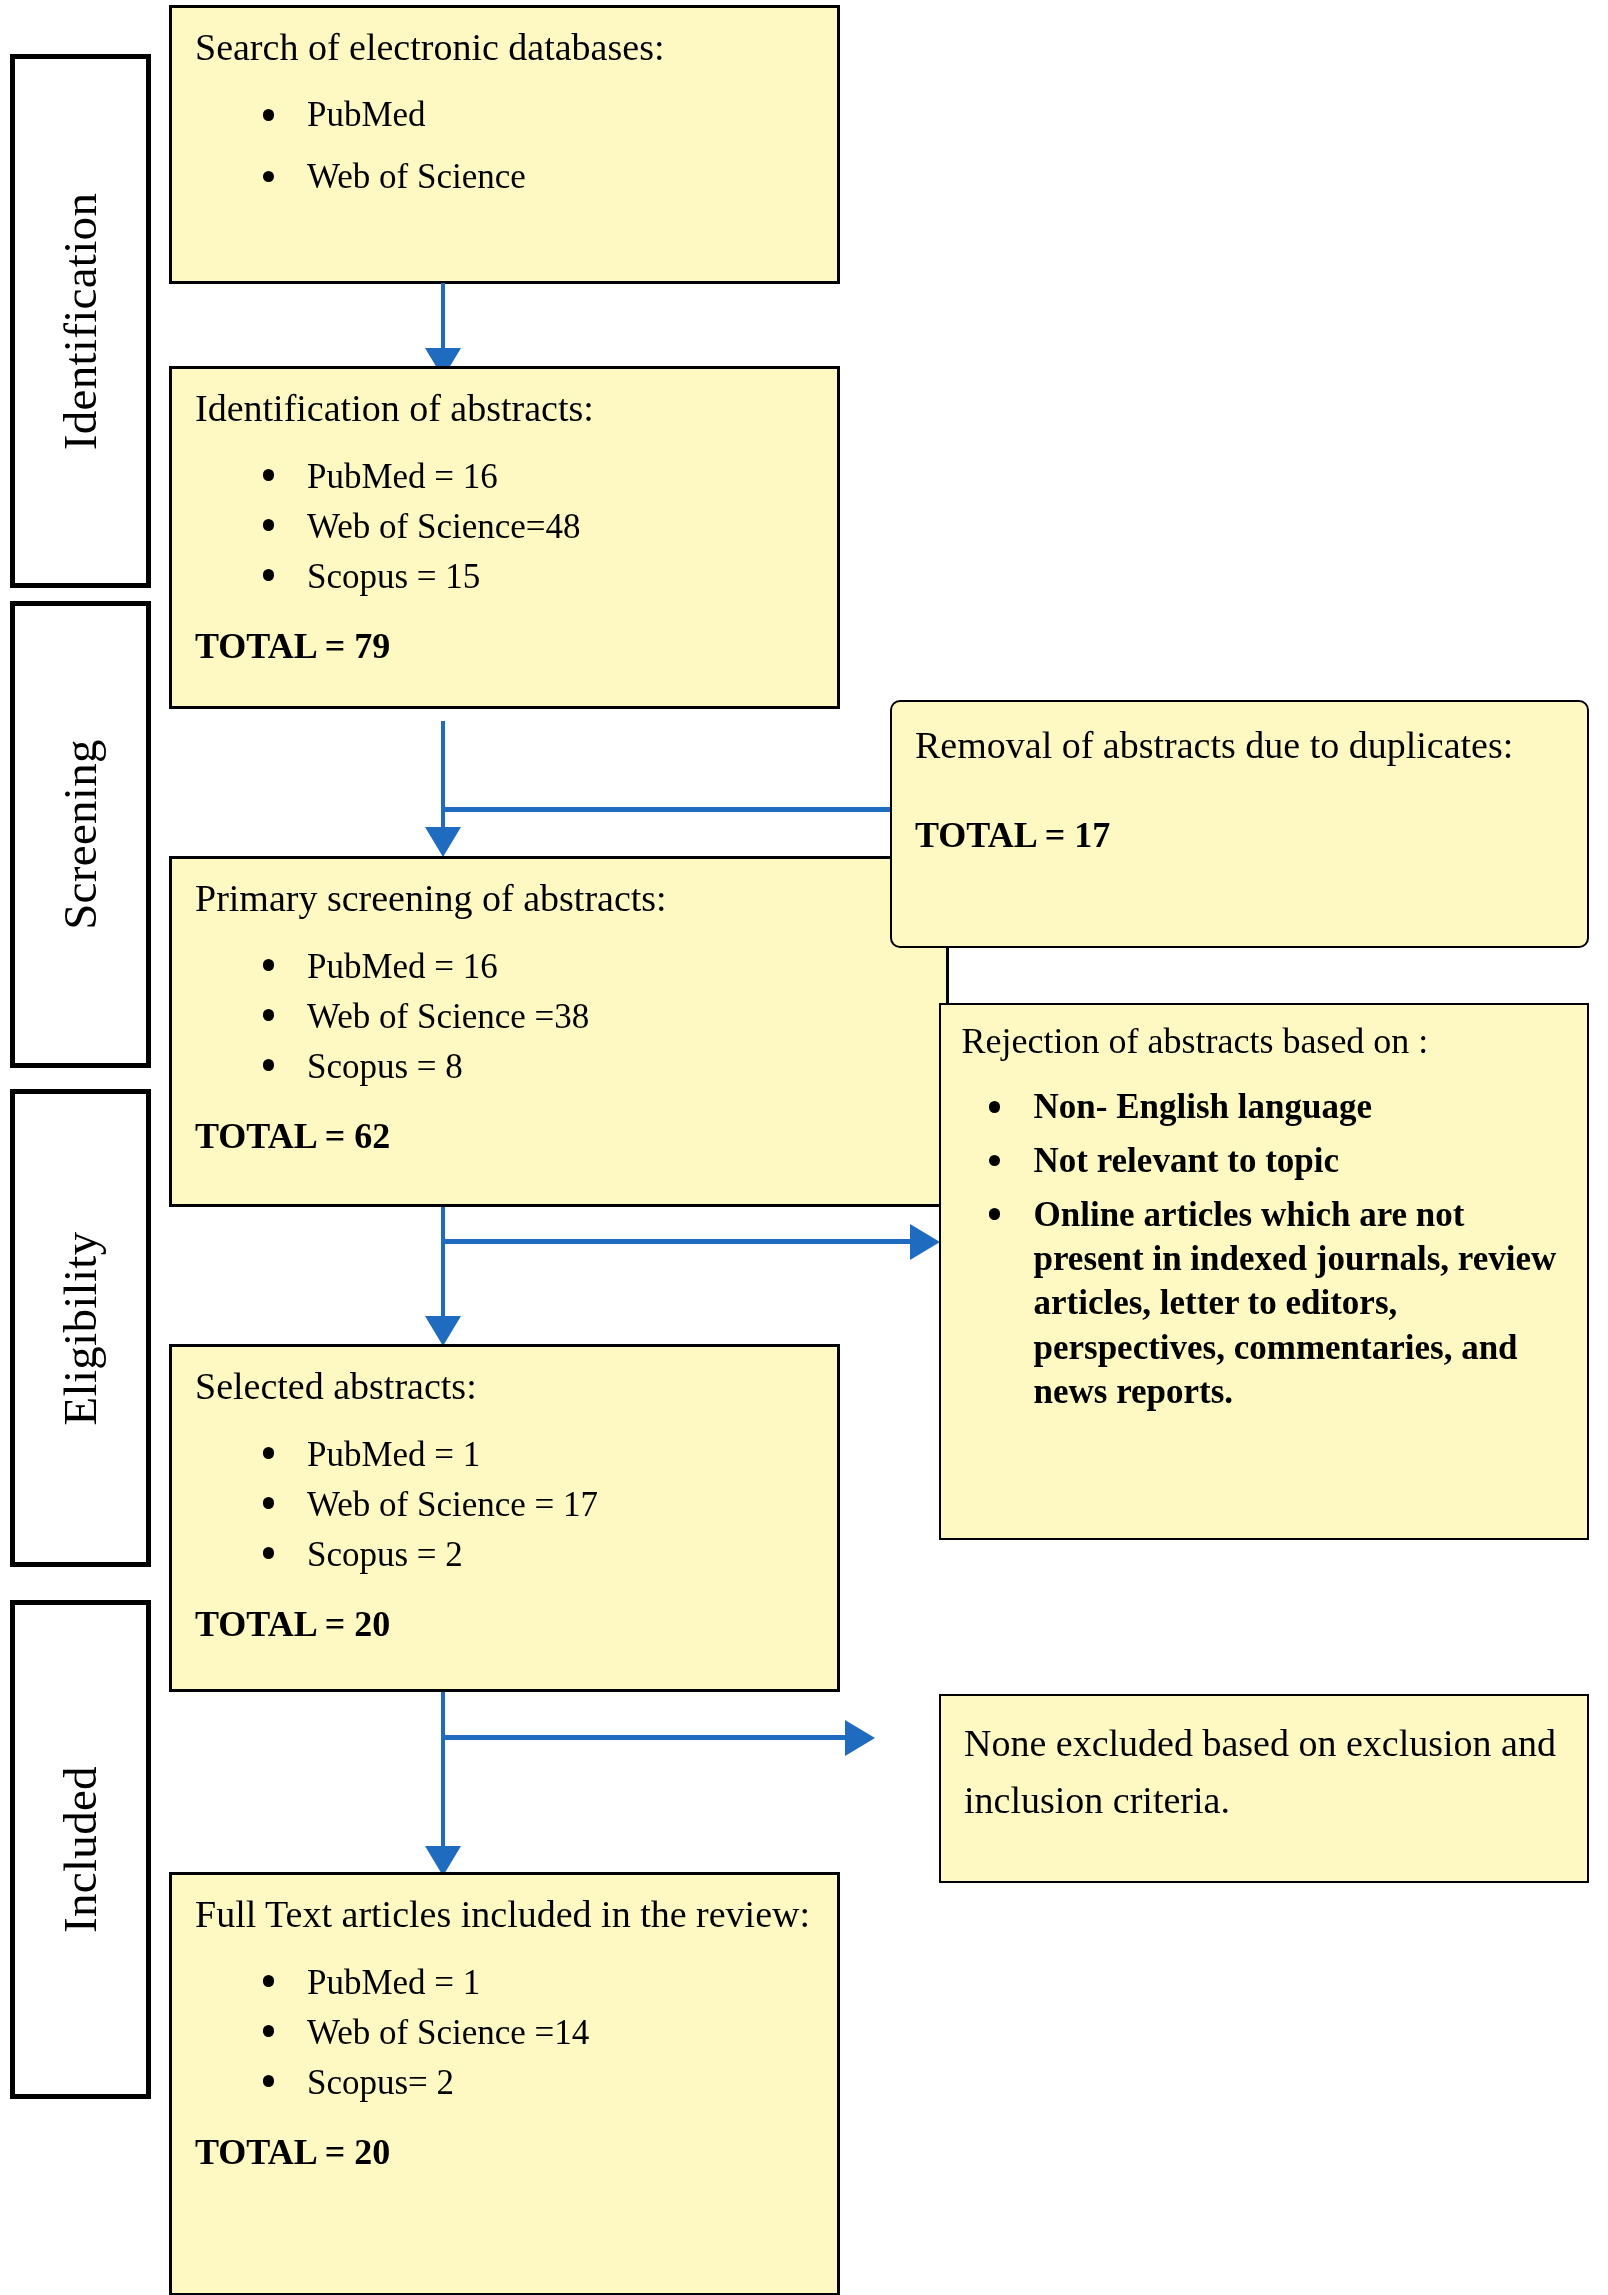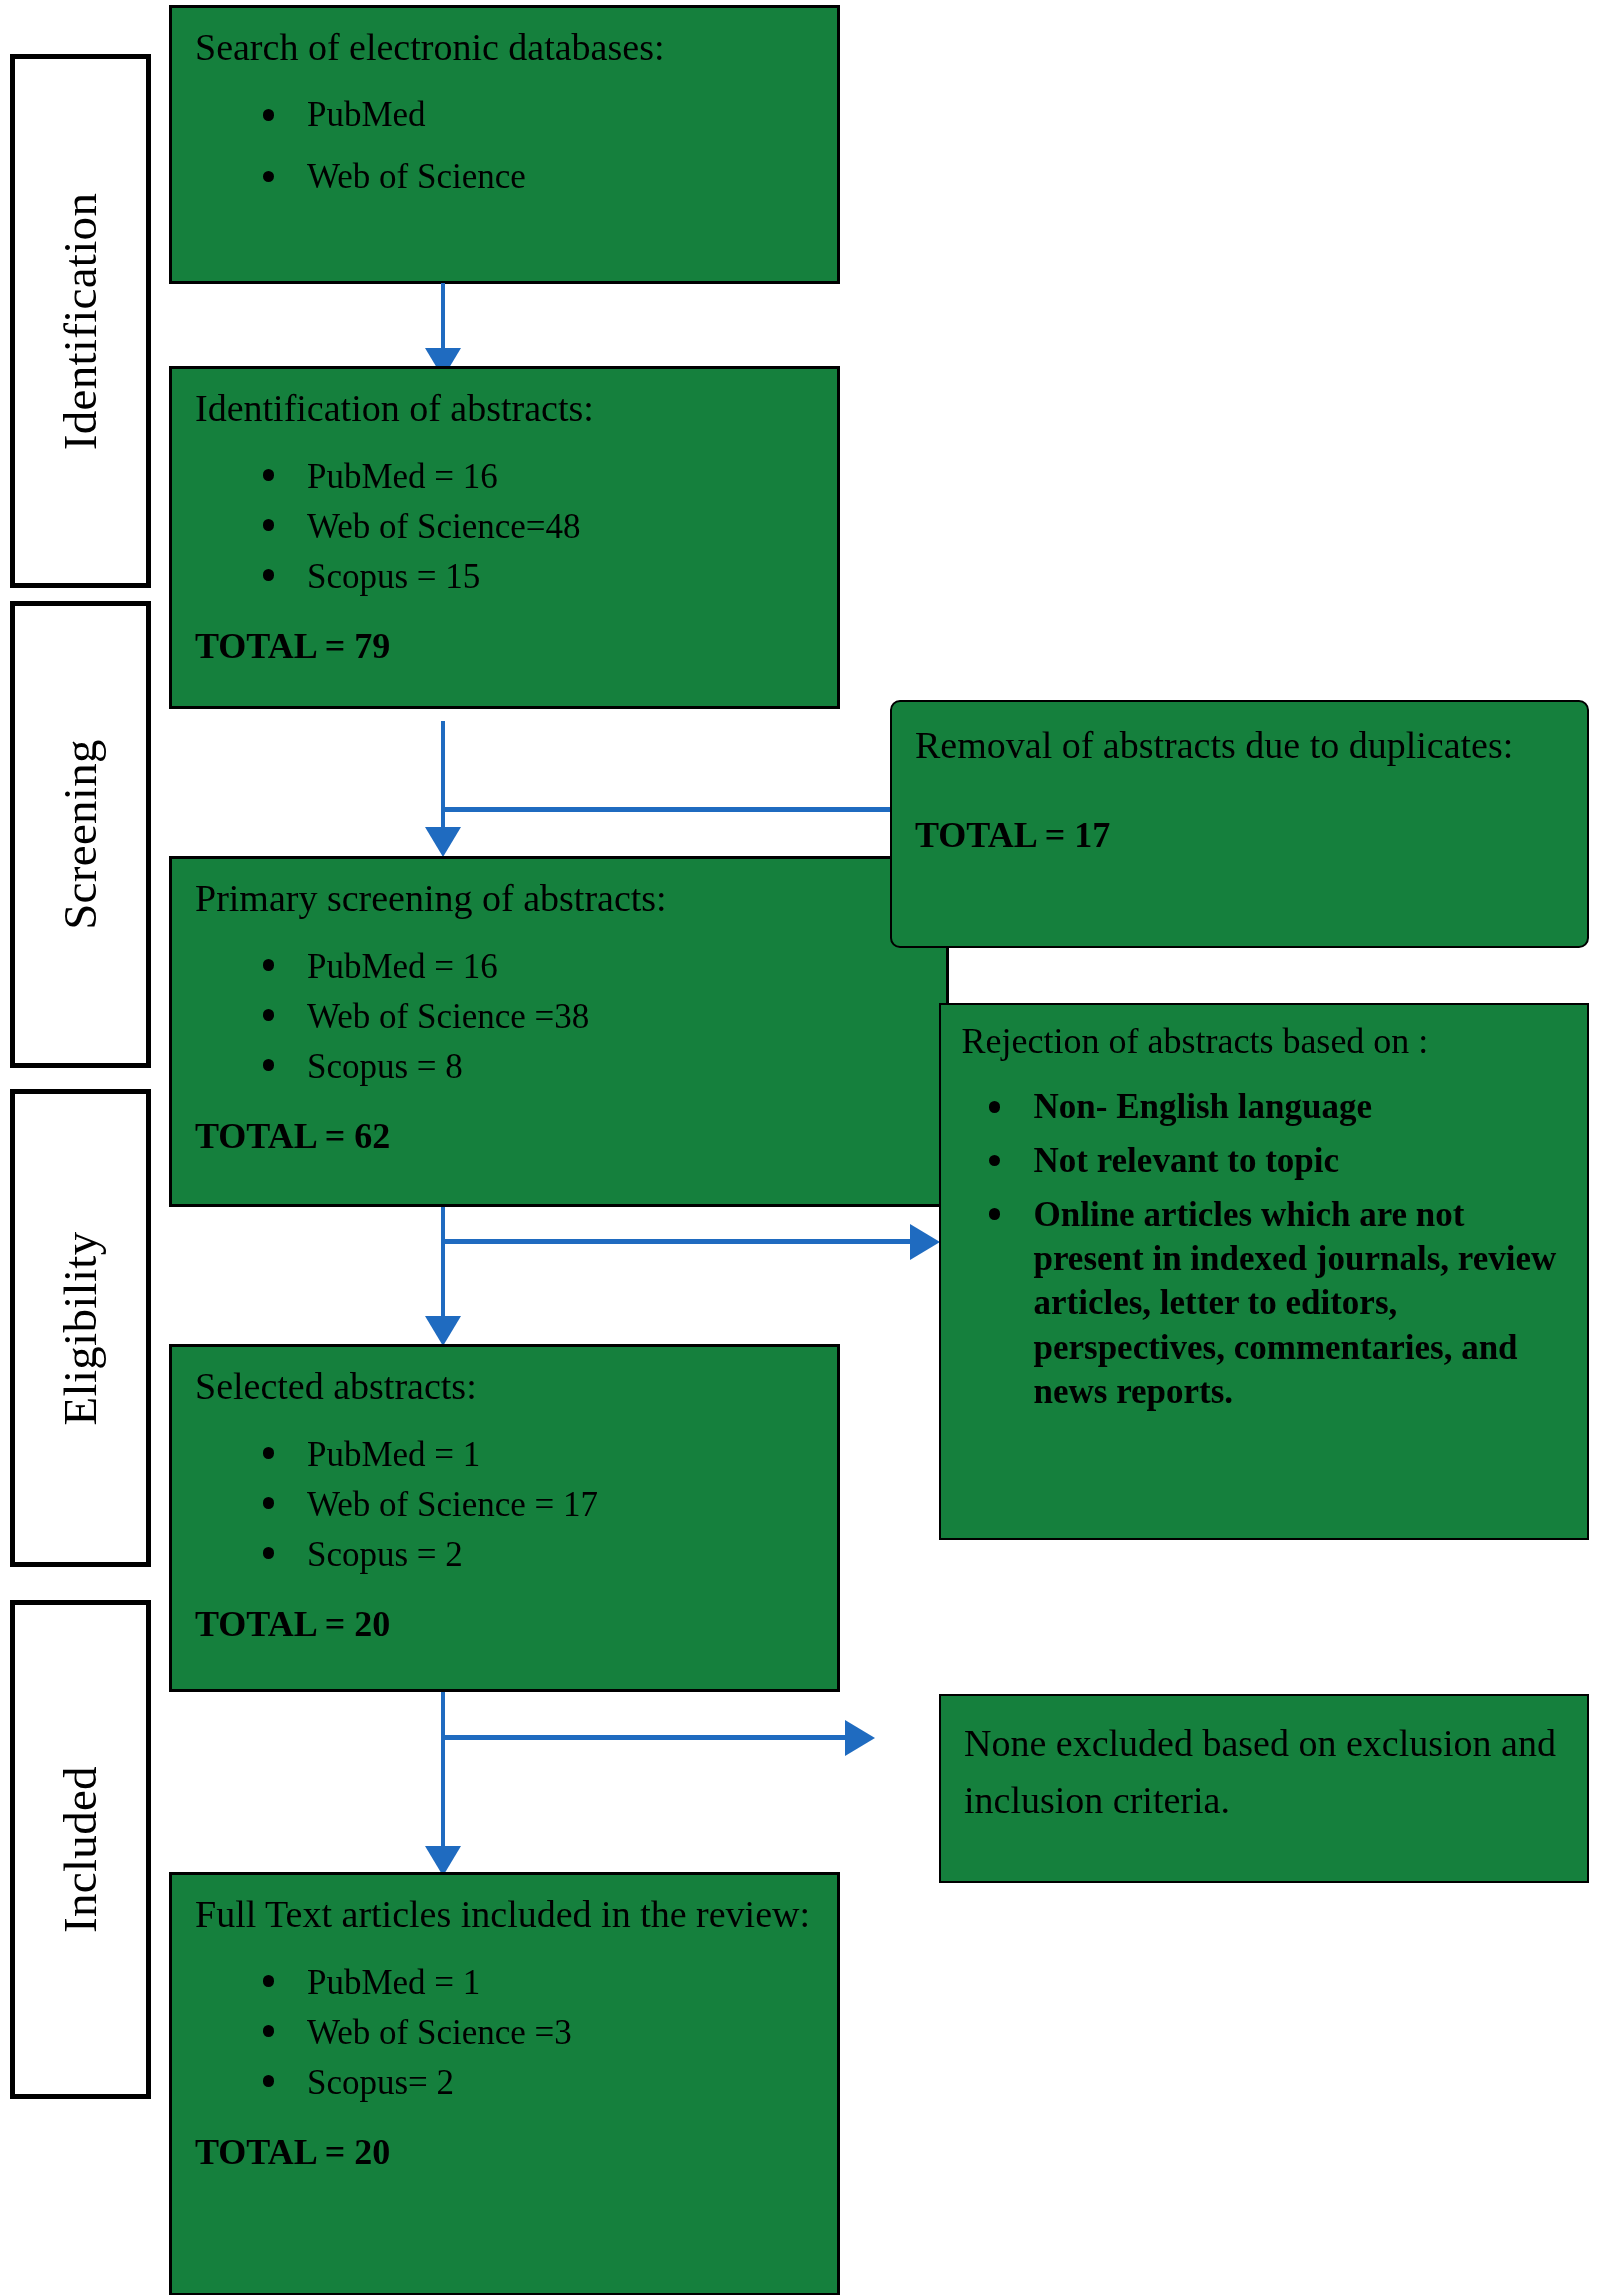--- a/index.html
+++ b/index.html
@@ -36,21 +36,21 @@
     white-space: nowrap;
     font-size: 47px;
     line-height: 1;
     letter-spacing: 0.3px;
   }
 
   
   .node {
     position: absolute;
     border: 3.4px solid #000000;
-    background: #15803d;
+    background: #fef9c3;
     box-sizing: border-box;
     padding: 17px 19.3px 17px 23px;
   }
   .node.thin { border-width: 2.3px; }
 
   .node-title {
     font-size: 38px;
     line-height: 1.18;
     margin: 0 0 5.7px 0;
   }
@@ -195,21 +195,21 @@
 
   <div class="conn-v" style="left:441px; top:1692px; height:158px;"></div>
   <div class="arrow-down" style="left:425px; top:1846px;"></div>
   <div class="conn-h" style="left:443px; top:1735px; width:404px;"></div>
   <div class="arrow-right" style="left:845px; top:1720px;"></div>
 
   <div class="node" style="left:169px; top:1872px; width:671px; height:424px;">
     <p class="node-title">Full Text articles included in the review:</p>
     <ul class="node-list tight">
       <li>PubMed = 1</li>
-      <li>Web of Science =3</li>
+      <li>Web of Science =14</li>
       <li>Scopus= 2</li>
     </ul>
     <p class="node-total">TOTAL = 20</p>
   </div>
 
   <div class="node thin" style="left:890px; top:700px; width:699px; height:248px;border-radius:10px;">
     <p class="node-title wrap-text" style="font-size:38px; line-height:1.38;">Removal of abstracts due to duplicates:</p>
     <p class="node-total" style="margin-top:44px;">TOTAL = 17</p>
   </div>
 

